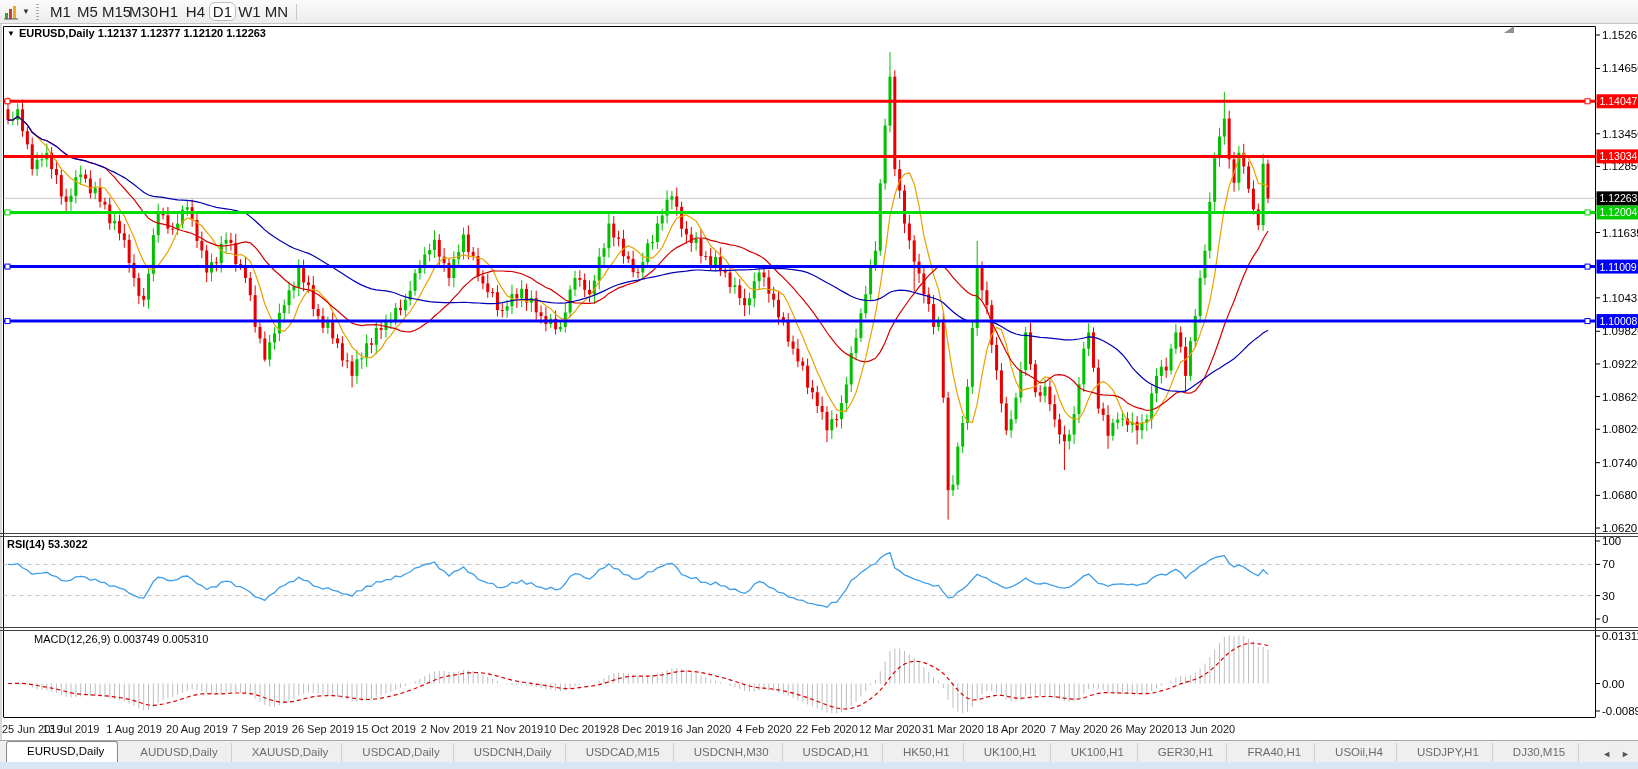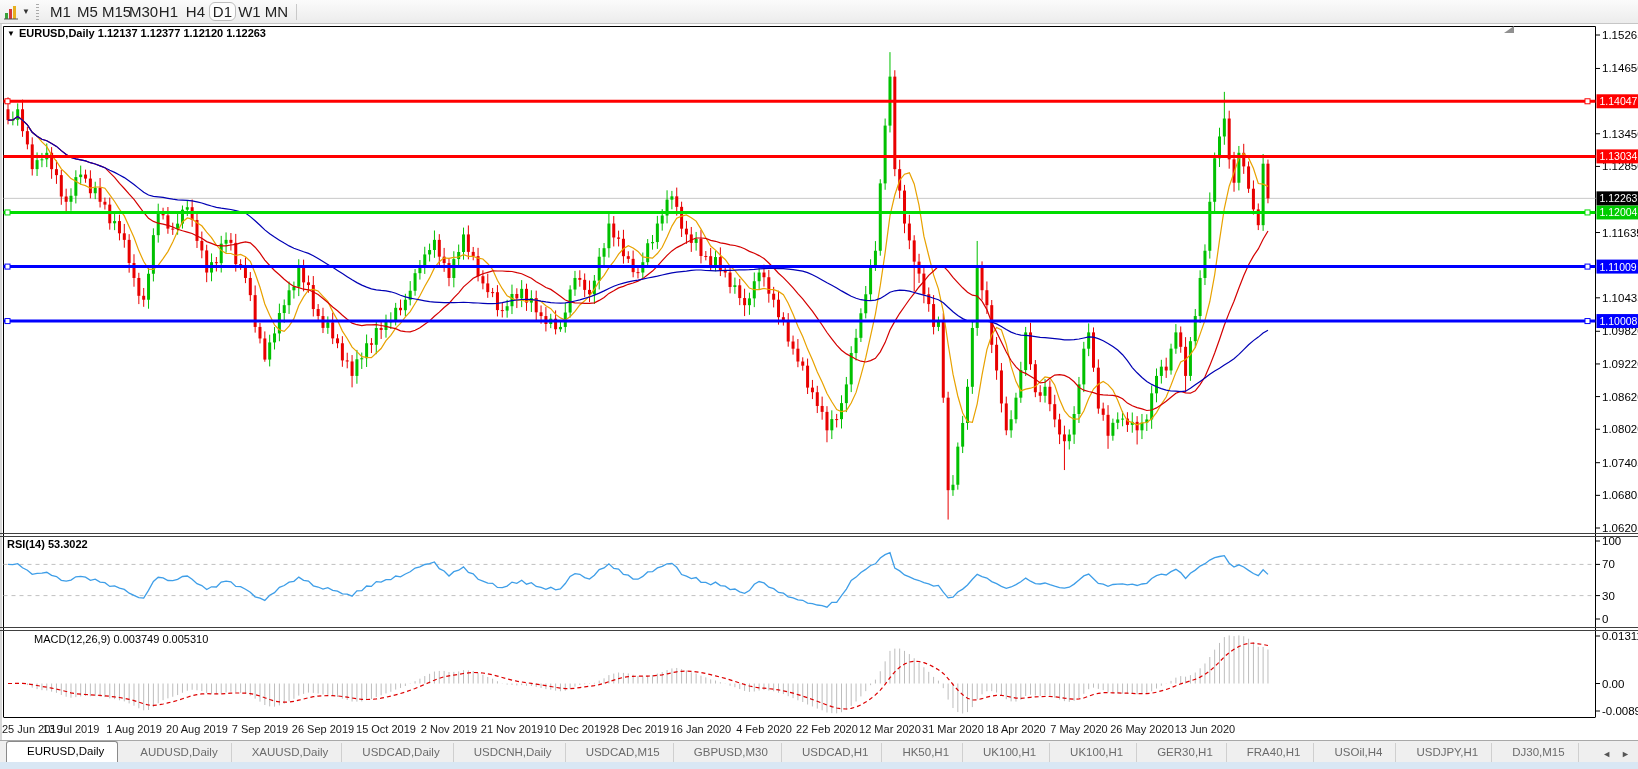--- a/index.html
+++ b/index.html
@@ -982,21 +982,21 @@
   <div class="ovl" id="macd-label">MACD(12,26,9) 0.003749 0.005310</div>
 
   <div id="tabbar">
     <div id="tabs">
         <div class="tab active">EURUSD,Daily</div>
         <div class="tab">AUDUSD,Daily</div>
         <div class="tab">XAUUSD,Daily</div>
         <div class="tab">USDCAD,Daily</div>
         <div class="tab">USDCNH,Daily</div>
         <div class="tab">USDCAD,M15</div>
-        <div class="tab">GBPUSD,M30</div>
+        <div class="tab">USDCNH,M30</div>
         <div class="tab">USDCAD,H1</div>
         <div class="tab">HK50,H1</div>
         <div class="tab">UK100,H1</div>
         <div class="tab">UK100,H1</div>
         <div class="tab">GER30,H1</div>
         <div class="tab">FRA40,H1</div>
         <div class="tab">USOil,H4</div>
         <div class="tab">USDJPY,H1</div>
         <div class="tab">DJ30,M15</div>
       </div>

